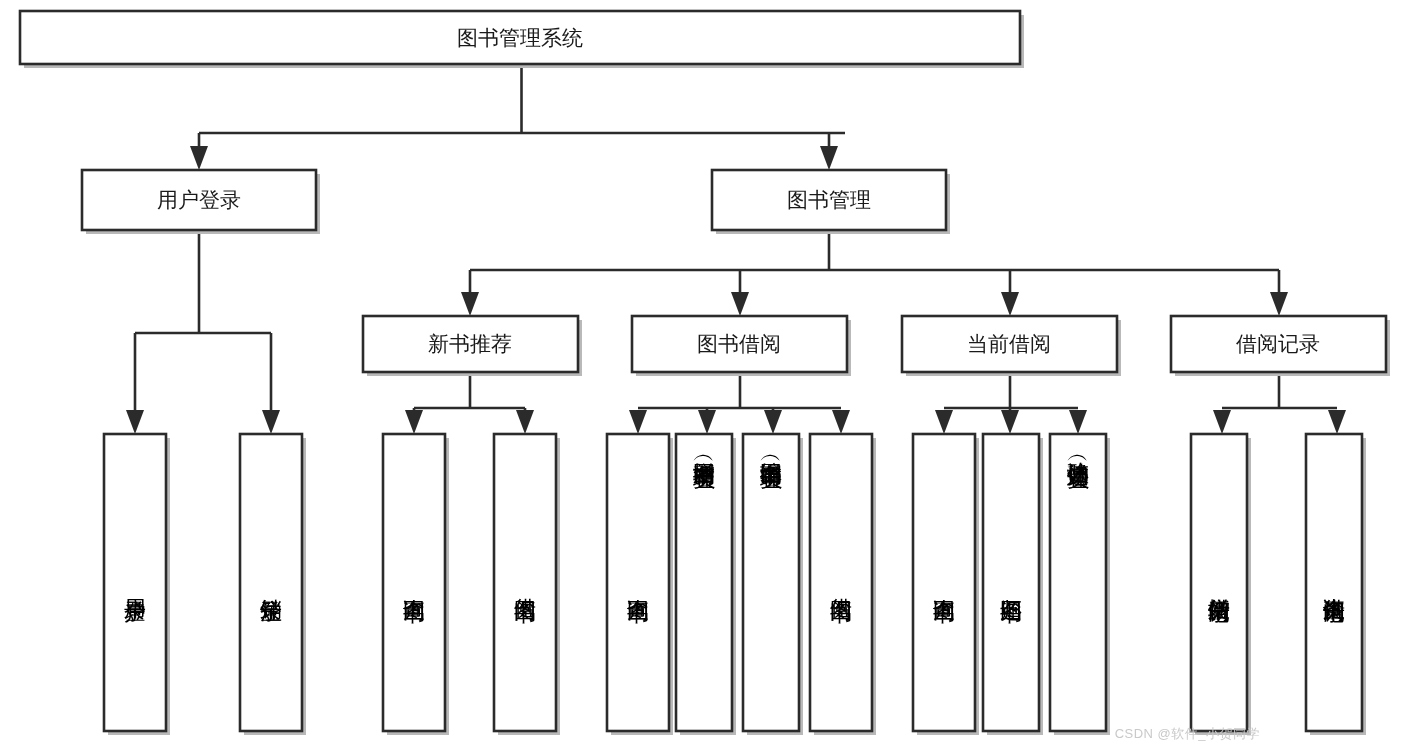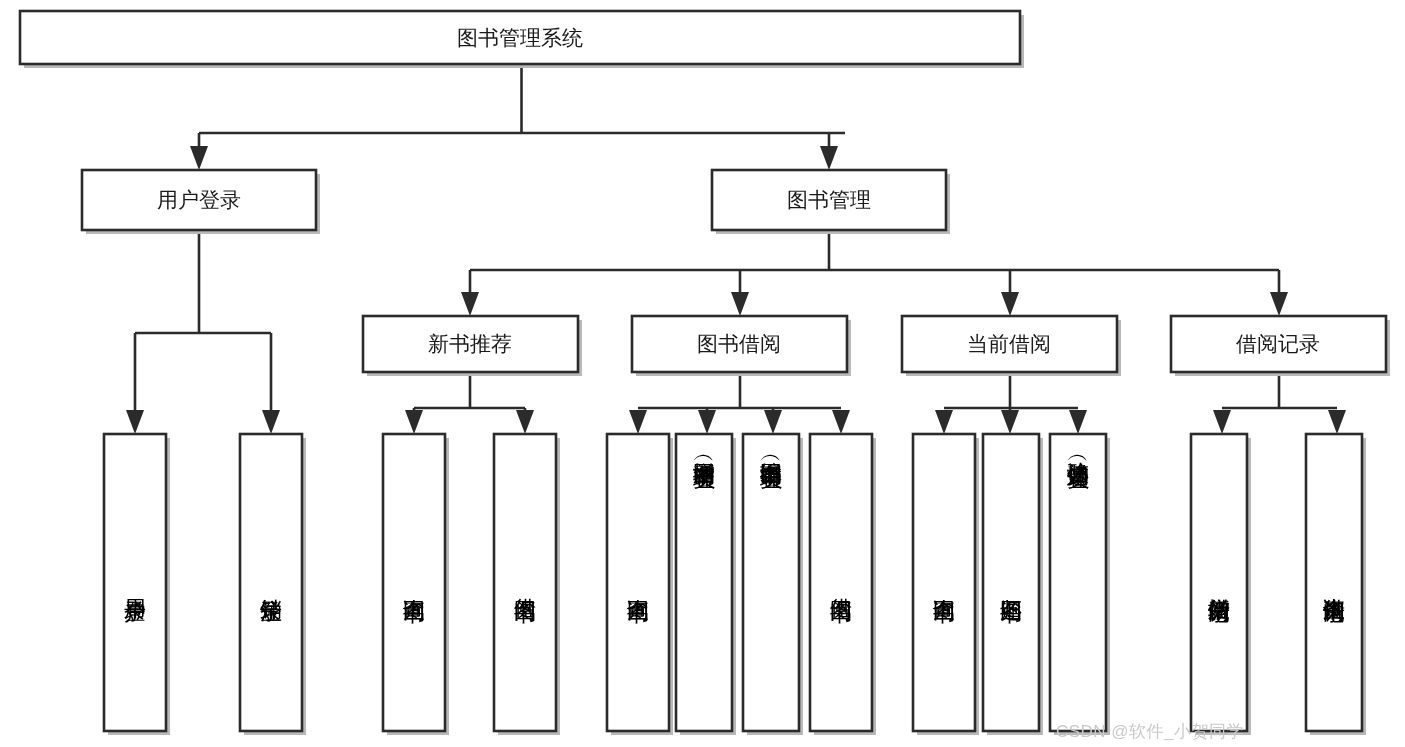--- a/index.html
+++ b/index.html
@@ -11,20 +11,21 @@
     width: 1405px;
     height: 747px;
     font-family: "Liberation Sans", "DejaVu Sans", sans-serif;
     overflow: hidden;
   }
   #diagram-root {
     position: relative;
     width: 1252px;
     height: 747px;
     background: #ffffff;
+    padding-left: 16px;
   }
   svg.diagram-canvas {
     position: absolute;
     left: 0;
     top: 0;
     width: 1405px;
     height: 747px;
     display: block;
   }
   .node-box {
@@ -70,21 +71,21 @@
     pointer-events: none;
   }
   .leaf-label-wrap.center-v {
     align-items: center;
   }
   .watermark {
     position: absolute;
     right: 8px;
     bottom: 4px;
     font-family: "Liberation Sans", "DejaVu Sans", sans-serif;
-    font-size: 17px;
+    font-size: 13px;
     color: #c9c9c9;
     white-space: nowrap;
     letter-spacing: 0.5px;
   }
 </style>
 </head>
 <body>
 
 <div id="diagram-root">
 

